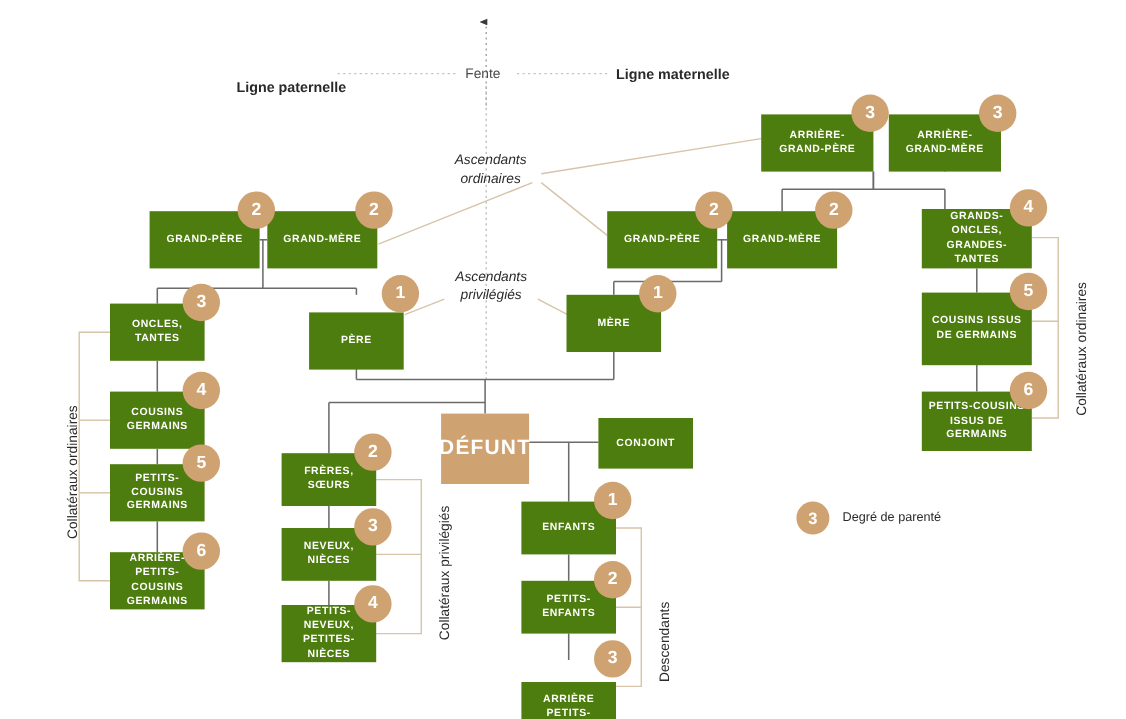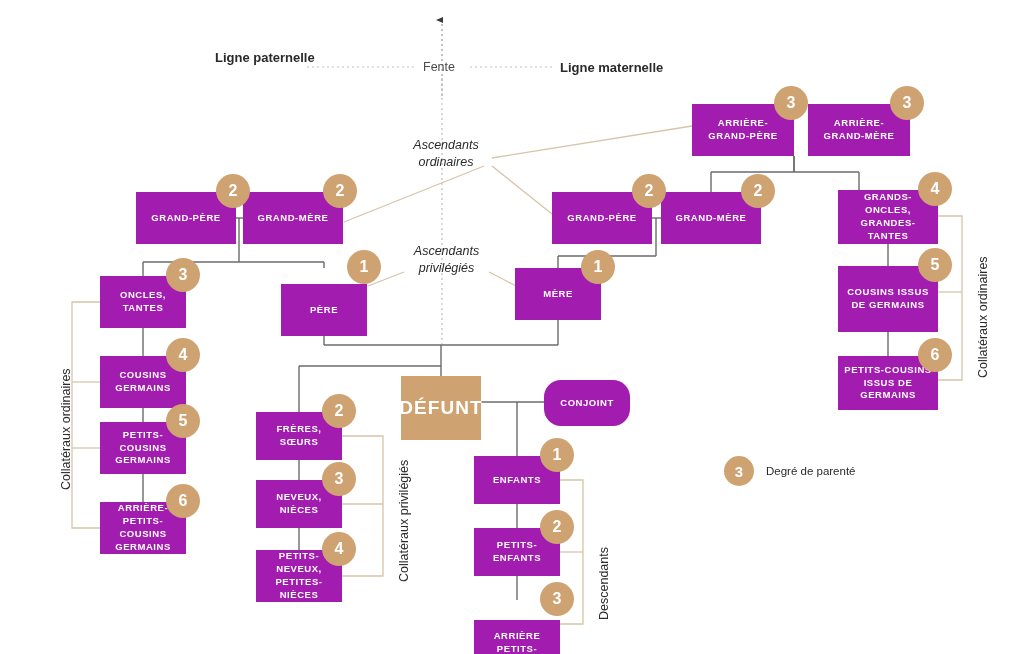--- a/index.html
+++ b/index.html
@@ -9,21 +9,21 @@
     -webkit-font-smoothing:antialiased;
   }
   #stage{position:absolute;inset:0;}
 
   
   #wires{position:absolute;left:0;top:0;width:1024px;height:654px;}
 
   
   .node{
     position:absolute;
-    background:#a21caf;
+    background:#4d7c0f;
     color:#ffffff;
     display:flex;align-items:center;justify-content:center;
     text-align:center;
     font-weight:700;
     font-size:9.5px;
     letter-spacing:.55px;
     line-height:1.35;
     box-sizing:border-box;
     padding:2px 4px;
     z-index:3;
@@ -143,21 +143,21 @@
     <polyline points="342,436 383,436 383,576 342,576" fill="none" stroke="#d8c4a8" stroke-width="1.3"></polyline>
     <line x1="342" y1="504" x2="383" y2="504" stroke="#d8c4a8" stroke-width="1.3"></line>
 
     <polyline points="560,480 583,480 583,624 560,624" fill="none" stroke="#d8c4a8" stroke-width="1.3"></polyline>
     <line x1="560" y1="552" x2="583" y2="552" stroke="#d8c4a8" stroke-width="1.3"></line>
 
     <polyline points="938,216 962,216 962,380 938,380" fill="none" stroke="#d8c4a8" stroke-width="1.3"></polyline>
     <line x1="938" y1="292" x2="962" y2="292" stroke="#d8c4a8" stroke-width="1.3"></line>
   </svg>
 
-  <div class="lbl bold" style="left:203px;top:49px;padding-left:12px;">Ligne paternelle</div>
+  <div class="lbl bold" style="left:203px;top:71px;padding-left:12px;">Ligne paternelle</div>
   <div class="lbl fente" style="left:423px;top:59px;">Fente</div>
   <div class="lbl bold" style="left:560px;top:59px;">Ligne maternelle</div>
 
   <div class="lbl center" style="left:401px;top:137px;width:90px;">Ascendants
 ordinaires</div>
   <div class="lbl center" style="left:399px;top:243px;width:95px;">Ascendants
 privilégiés</div>
 
   <div class="lbl vert" style="left:58px;top:490px;">Collatéraux ordinaires</div>
   <div class="lbl vert" style="left:396px;top:582px;">Collatéraux privilégiés</div>
@@ -251,21 +251,21 @@
           <span>PETITS-COUSINS</span>
           <span>ISSUS DE GERMAINS</span>
         </div>
       </div>
       <div class="badge" style="left: 918px; top: 338px;">6</div>
       <div class="node deceased" style="left: 401px; top: 376px; width: 80px; height: 64px;">
         <div>
           <span>DÉFUNT</span>
         </div>
       </div>
-      <div class="node" style="left: 544px; top: 380px; width: 86px; height: 46px; border-radius: 17px;">
+      <div class="node" style="left: 544px; top: 380px; width: 86px; height: 46px;">
         <div>
           <span>CONJOINT</span>
         </div>
       </div>
       <div class="node" style="left: 256px; top: 412px; width: 86px; height: 48px;">
         <div>
           <span>FRÈRES, SŒURS</span>
         </div>
       </div>
       <div class="badge" style="left: 322px; top: 394px;">2</div>

